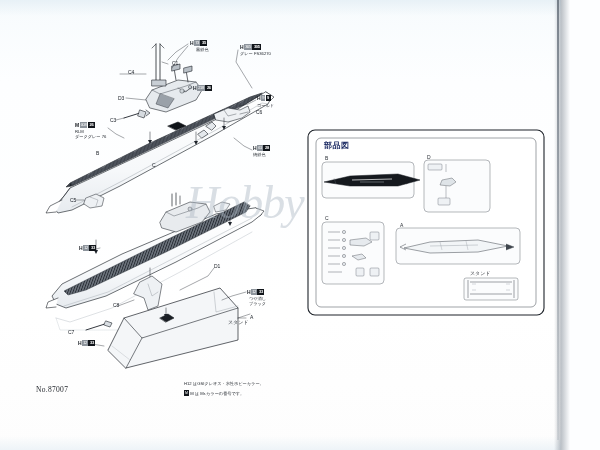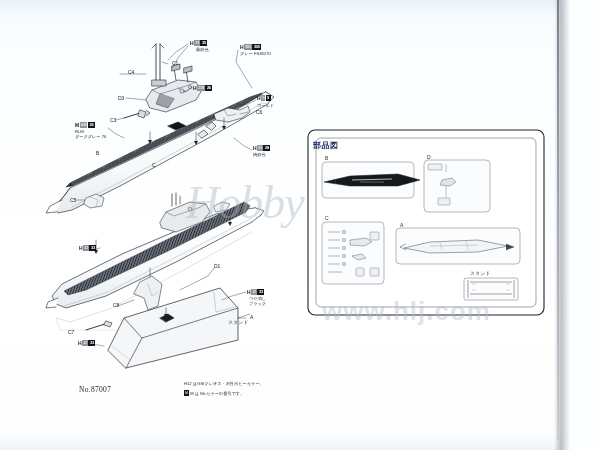--- a/index.html
+++ b/index.html
@@ -92,21 +92,21 @@
     position:absolute;font-size:4.2px;color:#1d2229;line-height:5px;white-space:nowrap;
   }
 
   .panel-title{
     position:absolute;font-size:8px;font-weight:bold;color:#1b2a63;
     letter-spacing:.5px;
   }
   .sprue-id{position:absolute;font-size:5px;color:#2a2f36;}
   .kitno{
     position:absolute;font-family:"Liberation Serif", serif;
-    font-size:7.5px;color:#1b1f25;letter-spacing:.3px;margin-left:43px;
+    font-size:7.5px;color:#1b1f25;letter-spacing:.3px;
   }
   .footnote{
     position:absolute;font-size:4.2px;color:#1d2229;line-height:6px;white-space:nowrap;
   }
   .fn-badge{
     display:inline-block;background:#11151a;color:#fff;font-size:3.6px;
     padding:0 1px;vertical-align:1px;
   }
 </style>
 </head>
@@ -352,21 +352,20 @@
         <path d="M470 294 L512 294" stroke="#3f454d" stroke-width="0.5"></path>
         <path d="M468 280 L468 298" stroke="#3f454d" stroke-width="0.5"></path>
         <path d="M514 280 L514 298" stroke="#3f454d" stroke-width="0.5"></path>
         <path d="M472 284 L476 284 M472 290 L476 290" stroke="#8d949c" stroke-width="0.35"></path>
         <path d="M506 284 L510 284 M506 290 L510 290" stroke="#8d949c" stroke-width="0.35"></path>
       </g>
     </g>
   </svg>
 
   <div class="wm wm-hobby">Hobby</div>
-  <div class="wm wm-hlj">www.hlj.com</div>
 
   <div class="t part-id" style="left:128px;top:69px">C4</div>
   <div class="t part-id" style="left:172px;top:60px">C1</div>
   <div class="t part-id" style="left:118px;top:95px">D3</div>
   <div class="t part-id" style="left:110px;top:117px">C3</div>
   <div class="t part-id" style="left:96px;top:150px">B</div>
   <div class="t part-id" style="left:152px;top:162px">C</div>
   <div class="t part-id" style="left:256px;top:109px">C6</div>
   <div class="t part-id" style="left:70px;top:197px">C5</div>
   <div class="t part-id" style="left:113px;top:302px">C8</div>
@@ -431,21 +430,21 @@
 ブラック</div>
 
   <div class="chip" style="left:78px;top:340px">
     <span class="pfx">H</span>
     <span class="b1">12</span>
     <span class="b2">33</span>
   </div>
 
   <div class="t jp5" style="left:228px;top:319px">スタンド</div>
 
-  <div class="panel-title" style="left:313px;top:140px">部品図</div>
+  <div class="panel-title" style="left:324px;top:140px">部品図</div>
   <div class="sprue-id" style="left:325px;top:155px">B</div>
   <div class="sprue-id" style="left:427px;top:154px">D</div>
   <div class="sprue-id" style="left:325px;top:215px">C</div>
   <div class="sprue-id" style="left:400px;top:222px">A</div>
   <div class="t jp5" style="left:470px;top:270px">スタンド</div>
 
   <div class="kitno" style="left:36px;top:385px">No.87007</div>
   <div class="footnote" style="left:184px;top:381px">H12 はGSIクレオス・水性ホビーカラー。</div>
   <div class="footnote" style="left:184px;top:390px">
     <span class="fn-badge">M</span>

